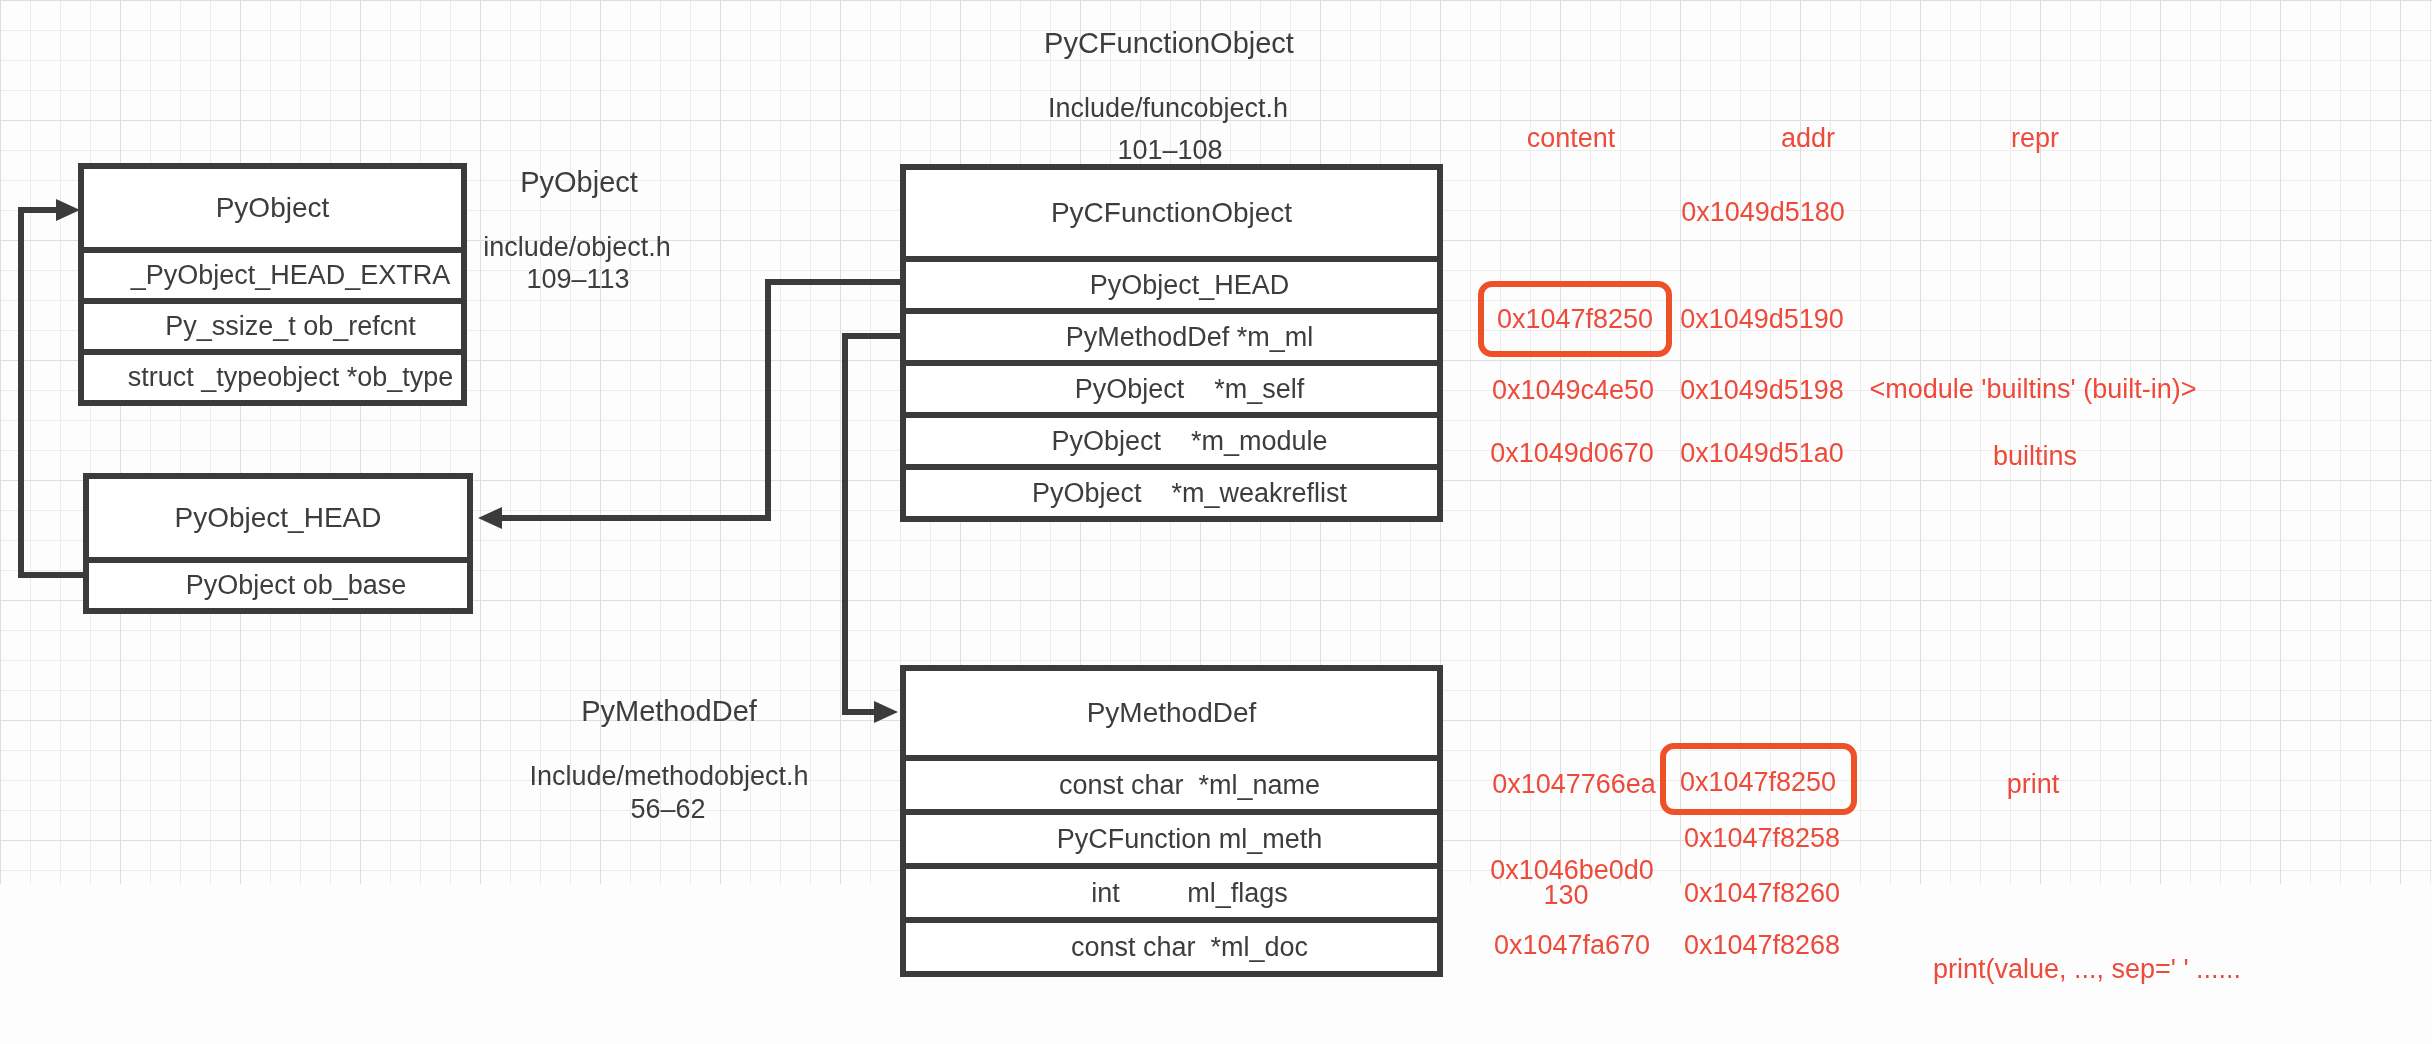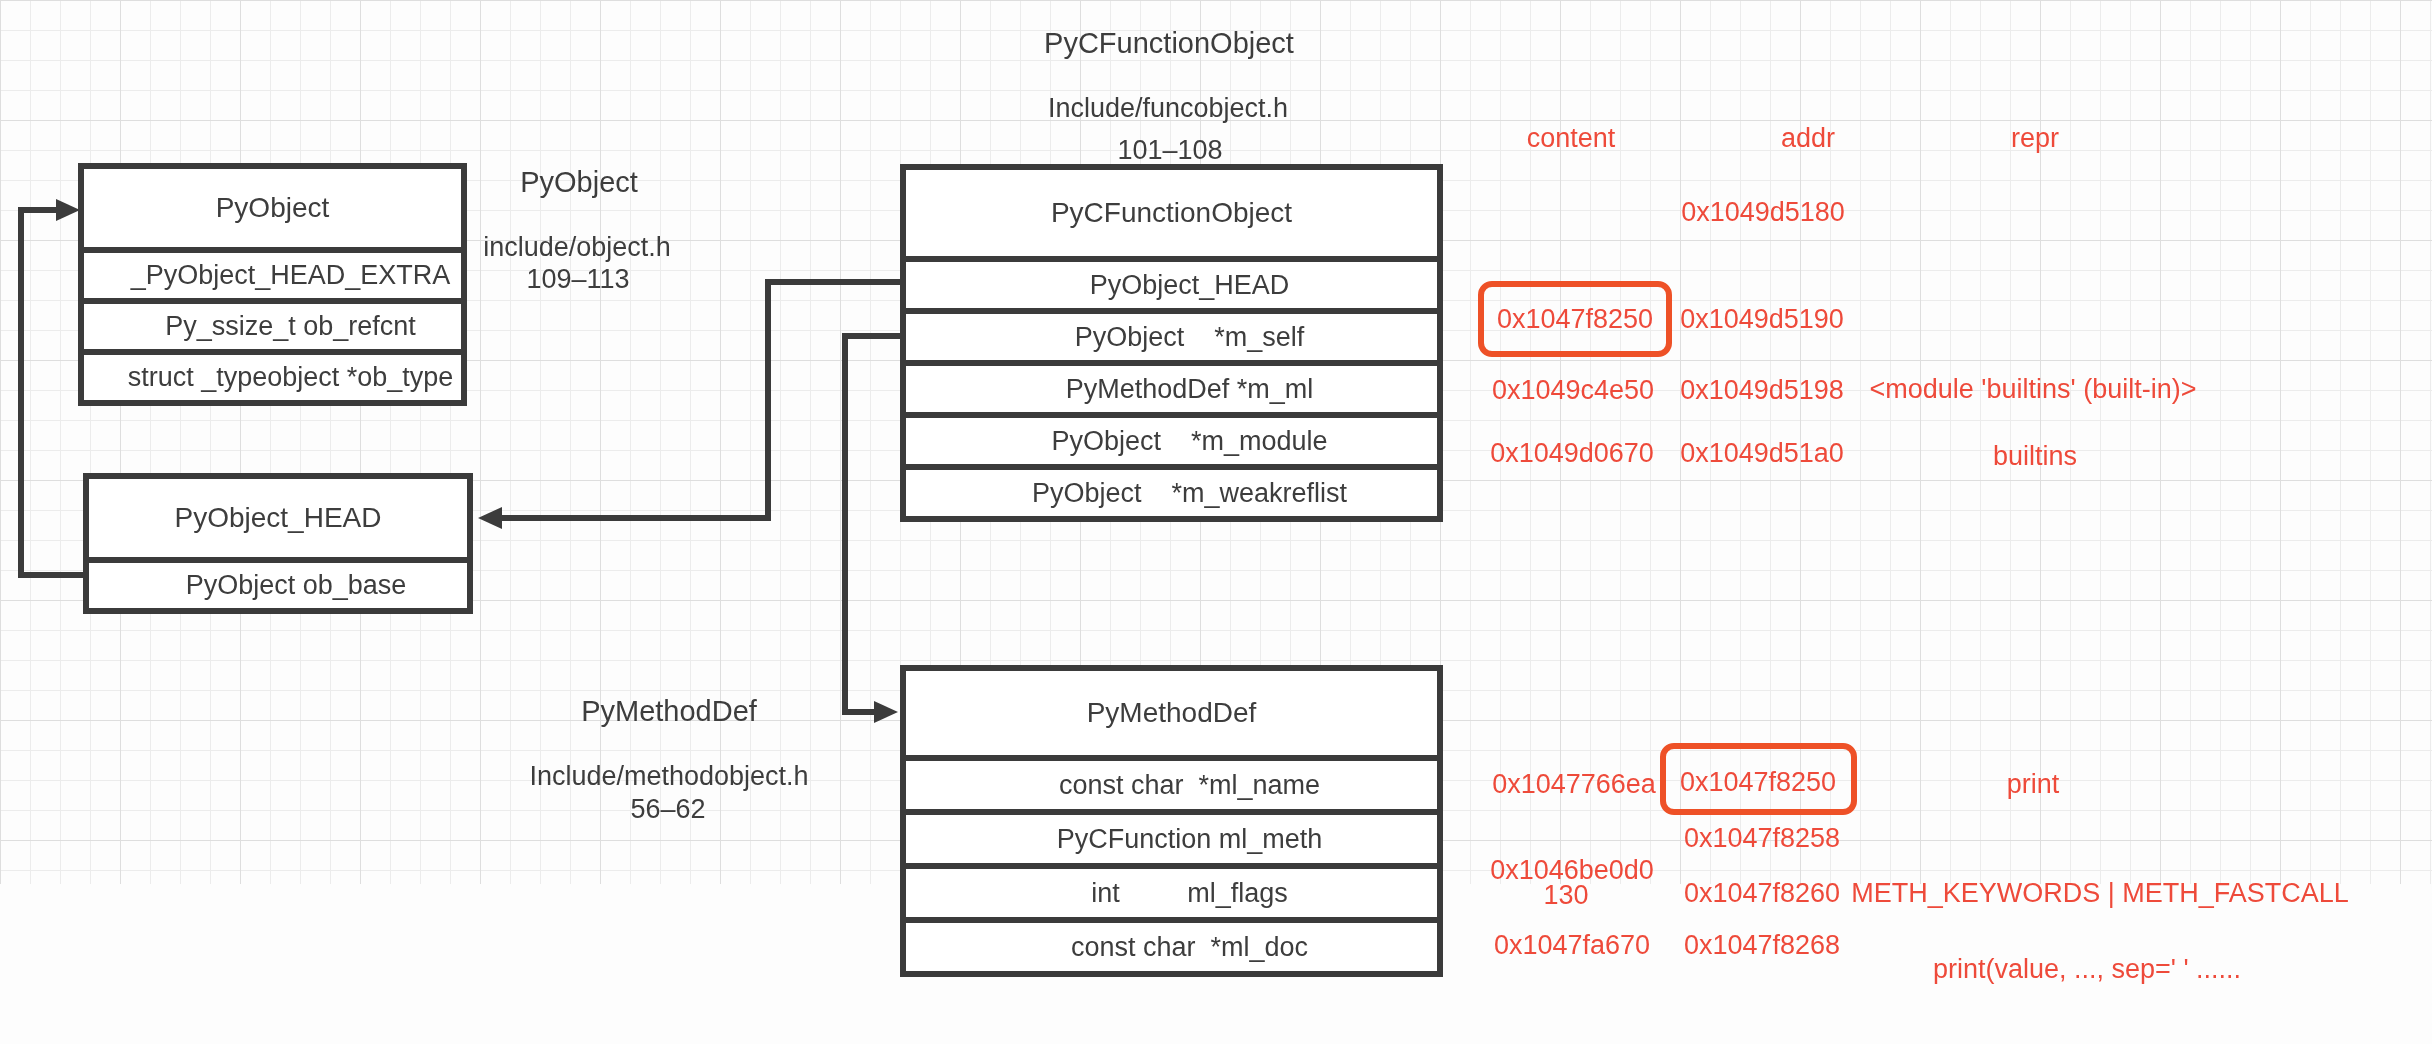--- a/index.html
+++ b/index.html
@@ -83,22 +83,22 @@
   <div class="lbl" style="left:578px;top:279px;">109–113</div>
 
   <div class="sbox" style="left:83px;top:473px;width:390px;--th:78px;--rh:45px;">
     <div class="stitle">PyObject_HEAD</div>
     <div class="srow">PyObject ob_base</div>
   </div>
 
   <div class="sbox" style="left:900px;top:164px;width:543px;--th:86px;--rh:46px;">
     <div class="stitle">PyCFunctionObject</div>
     <div class="srow">PyObject_HEAD</div>
+    <div class="srow">PyMethodDef *m_ml</div>
     <div class="srow">PyObject    *m_self</div>
-    <div class="srow">PyMethodDef *m_ml</div>
     <div class="srow">PyObject    *m_module</div>
     <div class="srow">PyObject    *m_weakreflist</div>
   </div>
 
   <div class="sbox" style="left:900px;top:665px;width:543px;--th:84px;--rh:48px;">
     <div class="stitle">PyMethodDef</div>
     <div class="srow">const char  *ml_name</div>
     <div class="srow">PyCFunction ml_meth</div>
     <div class="srow">int         ml_flags</div>
     <div class="srow">const char  *ml_doc</div>
@@ -121,18 +121,17 @@
   <div class="rv" style="left:1762px;top:453px;">0x1049d51a0</div>
   <div class="rv" style="left:2035px;top:456px;">builtins</div>
 
   <div class="rv" style="left:1574px;top:784px;">0x1047766ea</div>
   <div class="rv" style="left:1758px;top:782px;">0x1047f8250</div>
   <div class="rv" style="left:2033px;top:784px;">print</div>
   <div class="rv" style="left:1572px;top:870px;">0x1046be0d0</div>
   <div class="rv" style="left:1762px;top:838px;">0x1047f8258</div>
   <div class="rv" style="left:1566px;top:895px;">130</div>
   <div class="rv" style="left:1762px;top:893px;">0x1047f8260</div>
-  <div class="rv" style="left:2100px;top:893px;">METH_KEYWORDS | METH_FASTCALL</div>
   <div class="rv" style="left:1572px;top:945px;">0x1047fa670</div>
   <div class="rv" style="left:1762px;top:945px;">0x1047f8268</div>
   <div class="rv" style="left:2087px;top:941px;margin-top:28px;">print(value, ..., sep=' ' ......</div>
 
 </div>
 
 </body></html>

